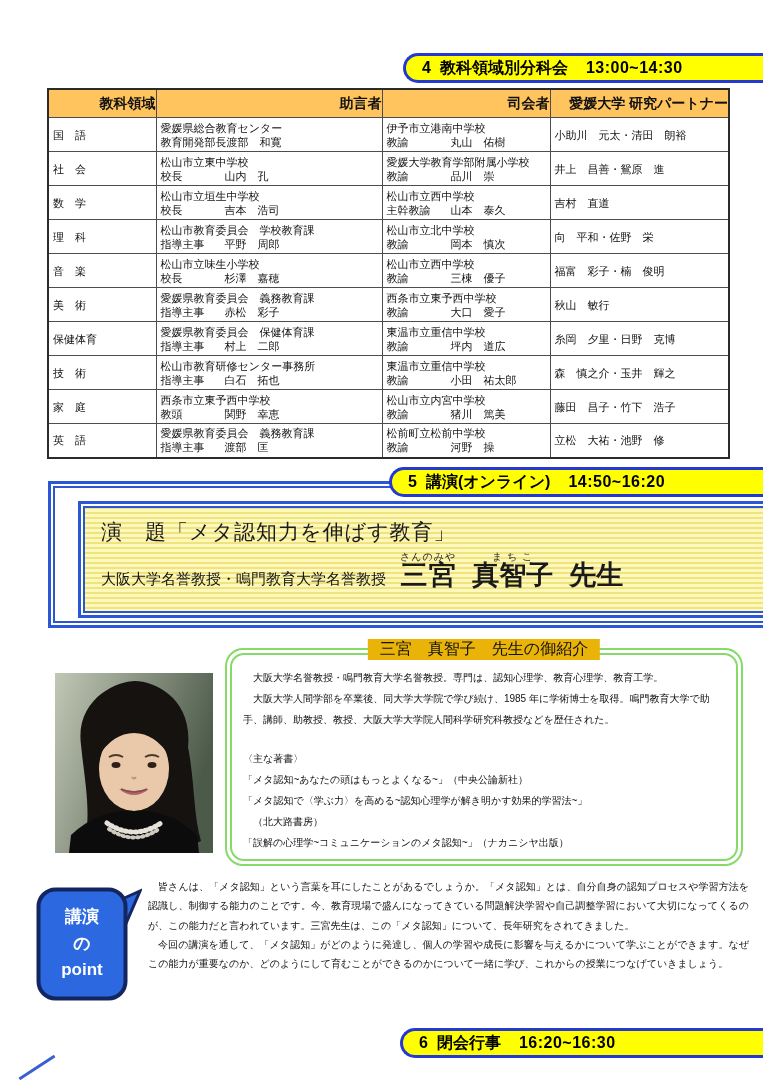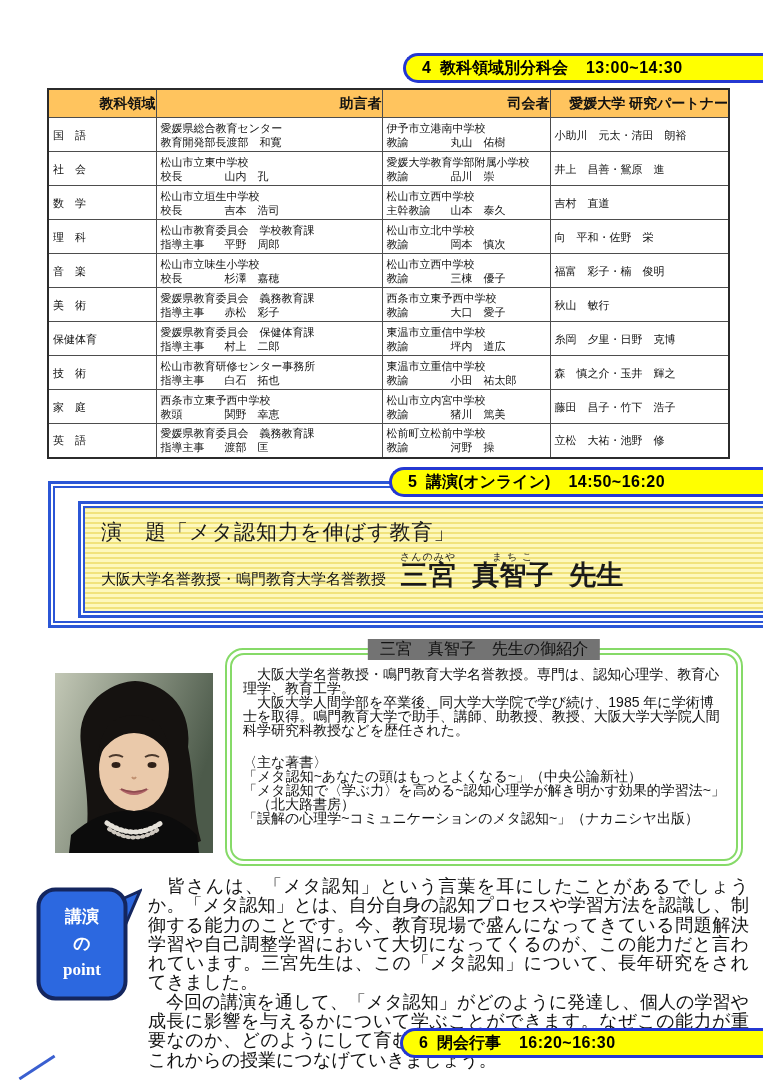--- a/index.html
+++ b/index.html
@@ -39,36 +39,36 @@
   .affil{font-size:15px;padding-bottom:4px;}
   .speaker-name{display:flex;align-items:flex-end;margin-left:14px;font-size:27px;font-weight:bold;color:#1a1a1a;}
   .speaker-name ruby{ruby-align:space-around;margin-right:16px;}
   .speaker-name rt{font-size:10px;font-weight:normal;letter-spacing:1px;text-align:center;}
   .honor{margin-left:0;font-weight:bold;}
 
   
   .profile-box{position:absolute;left:225px;top:648px;width:514px;height:214px;
                border:2px solid #86da68;border-radius:18px;}
   .profile-box::before{content:"";position:absolute;inset:3px;border:2px solid #86da68;border-radius:14px;}
-  .profile-title{position:absolute;top:-11px;left:50%;transform:translateX(-50%);background:#737373;
+  .profile-title{position:absolute;top:-11px;left:50%;transform:translateX(-50%);background:#eab308;
                  padding:0 12px;font-size:16px;white-space:nowrap;}
-  .profile-body{position:absolute;inset:0;padding:17px 14px 8px 16px;font-size:14px;line-height:14px;}
+  .profile-body{position:absolute;inset:0;padding:17px 14px 8px 16px;font-size:10px;line-height:21px;}
   .profile-body p{margin:0;}
   .books{margin-top:18px;}
   .books div{white-space:nowrap;}
 
   .photo{position:absolute;left:55px;top:673px;width:158px;height:180px;}
 
   
-  .bubble{position:absolute;left:36px;top:886px;width:106px;height:116px;font-family:Liberation Serif, serif;}
+  .bubble{position:absolute;left:36px;top:886px;width:106px;height:116px;}
   .bubble svg{position:absolute;inset:0;}
   .bubble-text{position:absolute;left:0;top:0;width:92px;height:116px;display:flex;flex-direction:column;
                align-items:center;justify-content:center;color:#fff;font-weight:bold;font-size:17px;
                line-height:1.55;}
-  .point-text{position:absolute;left:148px;top:877px;width:601px;font-size:18px;line-height:19.3px;
+  .point-text{position:absolute;left:148px;top:877px;width:601px;font-size:10px;line-height:19.3px;
               text-align:justify;}
   .point-text p{margin:0;}
 
   .corner-line{position:absolute;left:16px;top:1066px;width:42px;border-top:3px solid #3a5fd0;
                transform:rotate(-33deg);}
 </style>
 </head>
 <body>
 
 <div class="page">

